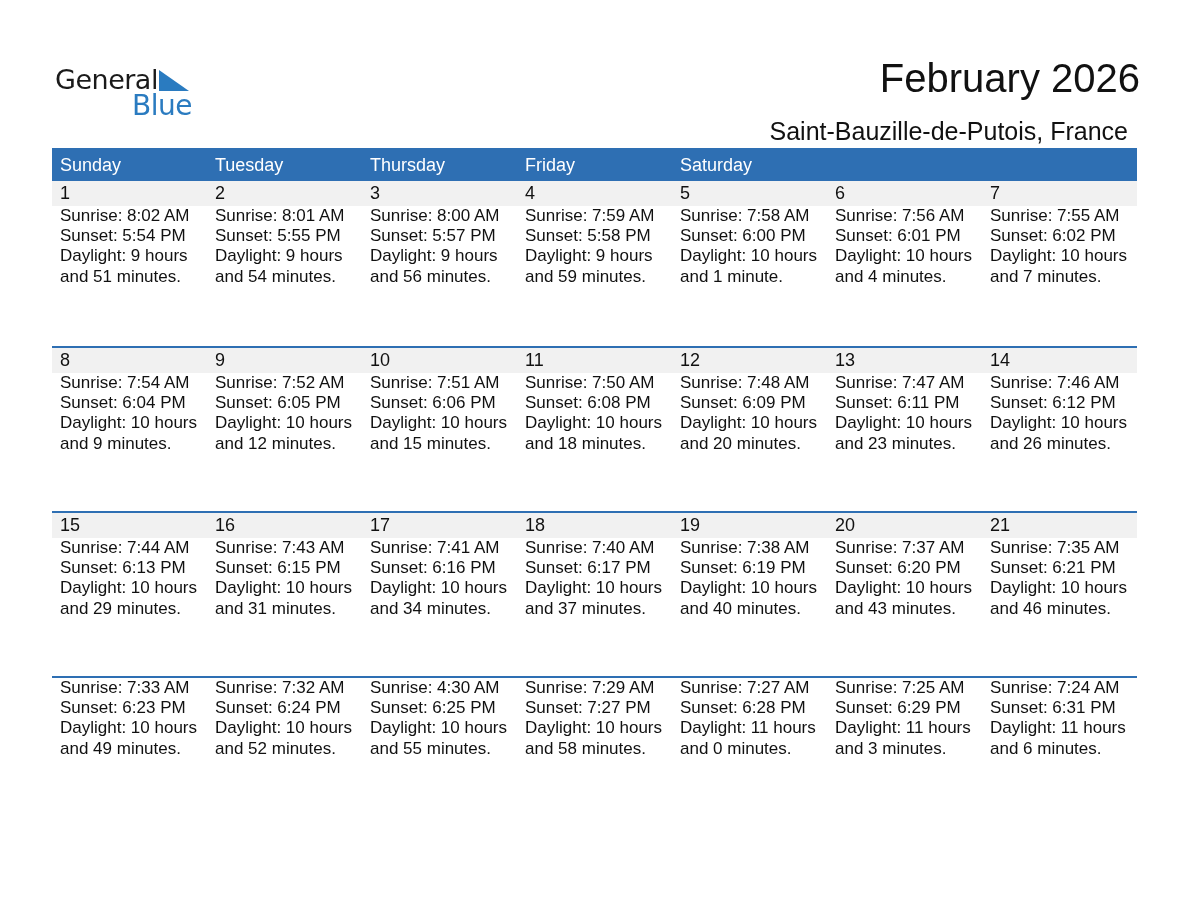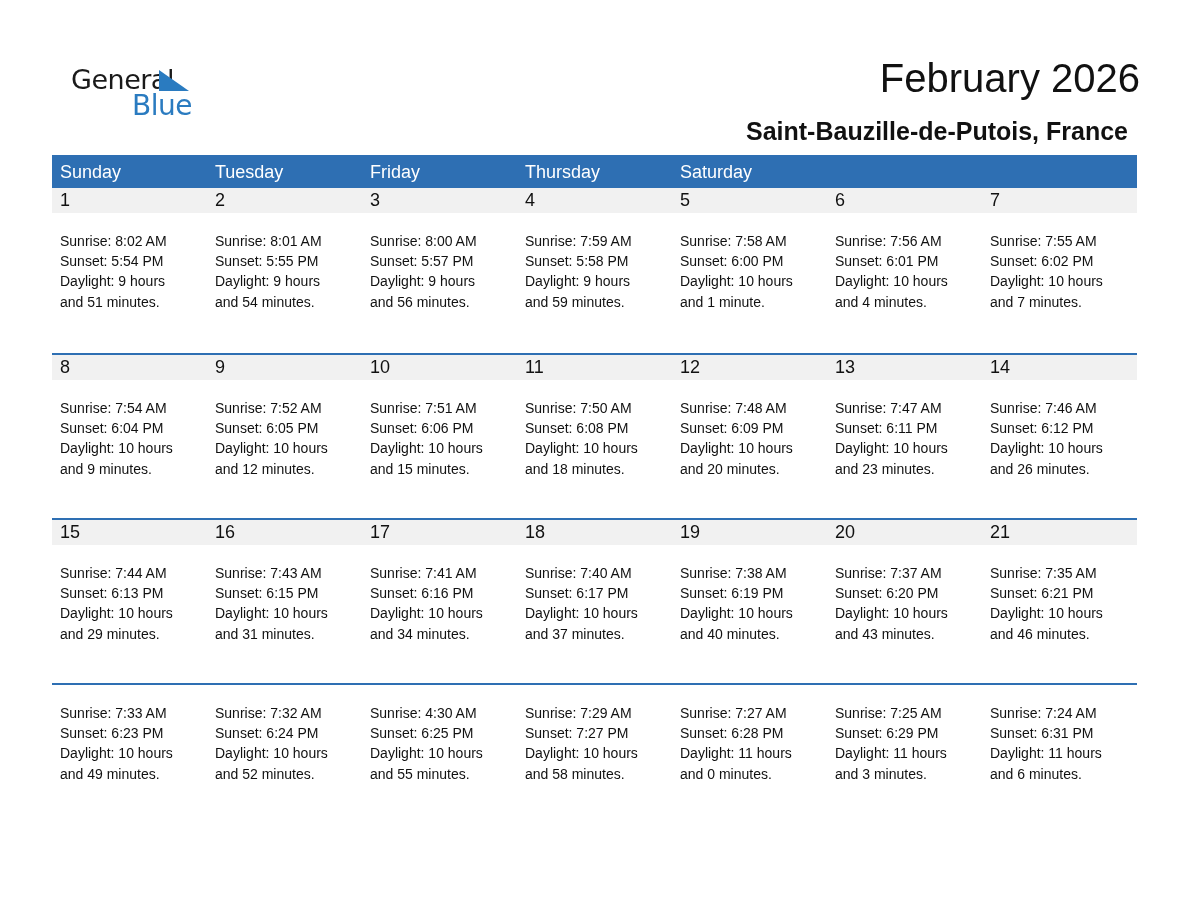--- a/index.html
+++ b/index.html
@@ -1,56 +1,56 @@
 <!DOCTYPE html>
 <html><head>
 <meta charset="utf-8">
 <style>
   * { box-sizing: border-box; margin: 0; padding: 0; }
   html, body { width: 1188px; height: 918px; background: #ffffff; overflow: hidden; }
   body { position: relative; font-family: "Liberation Sans", sans-serif; color: #111; }
 
   .logo { position: absolute; left: 55px; top: 62px; width: 150px; height: 60px; }
-  .logo-general { position: absolute; left: 0; top: 2px; font-family: "DejaVu Sans", sans-serif; font-size: 27px; color: #1a1a1a; letter-spacing: -0.5px; margin-left: 16px; }
+  .logo-general { position: absolute; left: 0; top: 2px; font-family: "DejaVu Sans", sans-serif; font-size: 27px; color: #1a1a1a; letter-spacing: -0.5px; }
   .logo-blue { position: absolute; left: 77px; top: 27px; font-family: "DejaVu Sans", sans-serif; font-size: 28px; color: #2a7bc0; letter-spacing: -0.5px; }
   .logo-tri { position: absolute; left: 104px; top: 8px; width: 0; height: 0; border-left: 30px solid #2a7bc0; border-top: 21px solid transparent; }
 
   .title { position: absolute; right: 48px; top: 56px; font-size: 40px; color: #111; }
-  .subtitle { position: absolute; right: 60px; top: 117px; font-size: 25px; color: #111; font-weight: bold; }
-
-  .calendar { position: absolute; left: 52px; top: 155px; width: 1085px; }
+  .subtitle { position: absolute; right: 60px; top: 117px; font-size: 25px; color: #111; }
+
+  .calendar { position: absolute; left: 52px; top: 148px; width: 1085px; }
   .header-row { display: flex; height: 33px; background: #2e6fb3; }
   .header-cell { width: 155px; color: #ffffff; font-size: 18px; padding-left: 8px; line-height: 34px; }
 
   .week { height: 165px; border-top: 2px solid #2e6fb3; }
   .week.first { border-top: none; }
   .num-row { display: flex; height: 25px; background: #f1f1f1; }
   .num-cell { width: 155px; font-size: 18px; padding-left: 8px; line-height: 25px; color: #111; }
   .info-row { display: flex; }
-  .info-cell { width: 155px; padding-left: 8px; padding-top: 18px; font-size: 14px; line-height: 20.2px; color: #111; }
+  .info-cell { width: 155px; padding-left: 8px; padding-top: 0; font-size: 17px; line-height: 20.2px; color: #111; }
   .week.first .num-row { margin-top: 0; }
 </style>
 </head>
 <body>
 
 <div class="logo">
   <span class="logo-general">General</span>
   <span class="logo-tri"></span>
   <span class="logo-blue">Blue</span>
 </div>
 
 <div class="title">February 2026</div>
 <div class="subtitle">Saint-Bauzille-de-Putois, France</div>
 
 <div class="calendar">
   <div class="header-row">
     <div class="header-cell">Sunday</div>
     <div class="header-cell">Tuesday</div>
+    <div class="header-cell">Thursday</div>
     <div class="header-cell">Friday</div>
-    <div class="header-cell">Thursday</div>
     <div class="header-cell">Saturday</div>
   </div>
   <div id="weeks-container">
       <div class="week first">
         <div class="num-row">
           <div class="num-cell">1</div>
           <div class="num-cell">2</div>
           <div class="num-cell">3</div>
           <div class="num-cell">4</div>
           <div class="num-cell">5</div>

